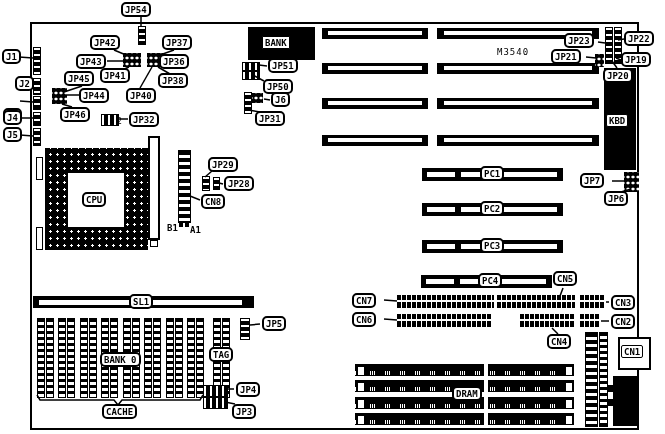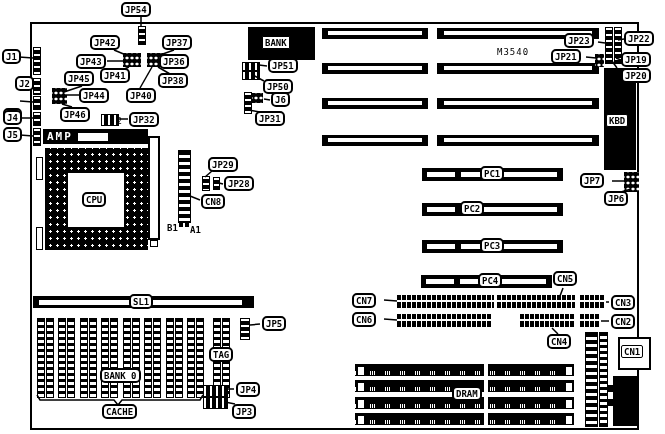--- a/index.html
+++ b/index.html
@@ -121,32 +121,28 @@
     </div>
   <div class="txt" style="left:497px;top:47px;letter-spacing:1px">M3540</div>
 
   <div class="vstrip" style="left:605px;top:27px;width:6px;height:35px"></div>
   <div class="vstrip" style="left:614px;top:27px;width:6px;height:35px"></div>
   <div class="jgrid" style="left:595px;top:54px;width:9px;height:13px"></div>
   <div class="lbl" style="left:564px;top:33px">JP23</div>
   <div class="lbl" style="left:624px;top:31px">JP22</div>
   <div class="lbl" style="left:551px;top:49px">JP21</div>
   <div class="lbl" style="left:621px;top:52px">JP19</div>
-  <div class="lbl" style="left:621px;top:68px">JP20</div>
+  <div class="lbl" style="left:603px;top:68px">JP20</div>
 
   <div class="box" style="left:604px;top:68px;width:32px;height:102px"></div>
   <div class="lbl in" style="left:606px;top:114px">KBD</div>
   <div class="jgrid" style="left:624px;top:172px;width:15px;height:20px"></div>
   <div class="lbl" style="left:580px;top:173px">JP7</div>
   <div class="lbl" style="left:604px;top:191px">JP6</div>
 
-  <div class="box" id="amp-bar" style="left:43px;top:129px;width:105px;height:15px">
-    <span>AMP</span>
-      <em></em>
-  </div>
   <div class="wbox" style="left:148px;top:136px;width:8px;height:100px"></div>
   <div class="wbox thin" style="left:150px;top:240px;width:6px;height:5px"></div>
   <div class="wbox thin" style="left:36px;top:157px;width:5px;height:21px"></div>
   <div class="wbox thin" style="left:36px;top:227px;width:5px;height:21px"></div>
   <div id="cpu">
       <div class="center"></div>
     </div>
   <div class="lbl" style="left:82px;top:192px">CPU</div>
 
   <div class="ladder" style="left:178px;top:150px;width:11px;height:71px"></div>
@@ -170,21 +166,21 @@
     </div>
   <div class="pslot" style="left:422px;top:240px;width:141px">
       <i style="left:5px;width:28px"></i>
       <i style="left:39px;width:96px"></i>
     </div>
   <div class="pslot" style="left:421px;top:275px;width:131px">
       <i style="left:5px;width:28px"></i>
       <i style="left:39px;width:86px"></i>
     </div>
   <div class="lbl" style="left:480px;top:166px">PC1</div>
-  <div class="lbl" style="left:460px;top:201px">PC2</div>
+  <div class="lbl" style="left:480px;top:201px">PC2</div>
   <div class="lbl" style="left:480px;top:238px">PC3</div>
   <div class="lbl" style="left:478px;top:273px">PC4</div>
   <div class="lbl" style="left:553px;top:271px">CN5</div>
 
   <div class="hdr" style="left:397px;top:295px;width:97px"></div>
   <div class="hdr" style="left:497px;top:295px;width:78px"></div>
   <div class="hdr" style="left:580px;top:295px;width:25px"></div>
   <div class="hdr" style="left:397px;top:314px;width:94px"></div>
   <div class="hdr" style="left:520px;top:314px;width:55px"></div>
   <div class="hdr" style="left:580px;top:314px;width:19px"></div>
@@ -230,21 +226,21 @@
       <b></b>
     </div>
   <div class="chip" style="left:187px;top:318px">
       <b></b>
       <b></b>
     </div>
   <div class="chip" style="left:213px;top:318px">
       <b></b>
       <b></b>
     </div>
-  <div class="lbl" style="left:100px;top:368px">BANK 0</div>
+  <div class="lbl" style="left:100px;top:352px">BANK 0</div>
   <div class="lbl" style="left:209px;top:347px">TAG</div>
   <div class="lbl" style="left:102px;top:404px">CACHE</div>
   <div class="hjump" style="left:203px;top:385px;width:23px;height:10px"></div>
   <div class="hjump" style="left:203px;top:397px;width:23px;height:10px"></div>
   <div class="lbl" style="left:236px;top:382px">JP4</div>
   <div class="lbl" style="left:232px;top:404px">JP3</div>
 
   <div class="simm" style="left:355px;top:364px"></div>
   <div class="simm" style="left:355px;top:380px"></div>
   <div class="simm" style="left:355px;top:397px"></div>

